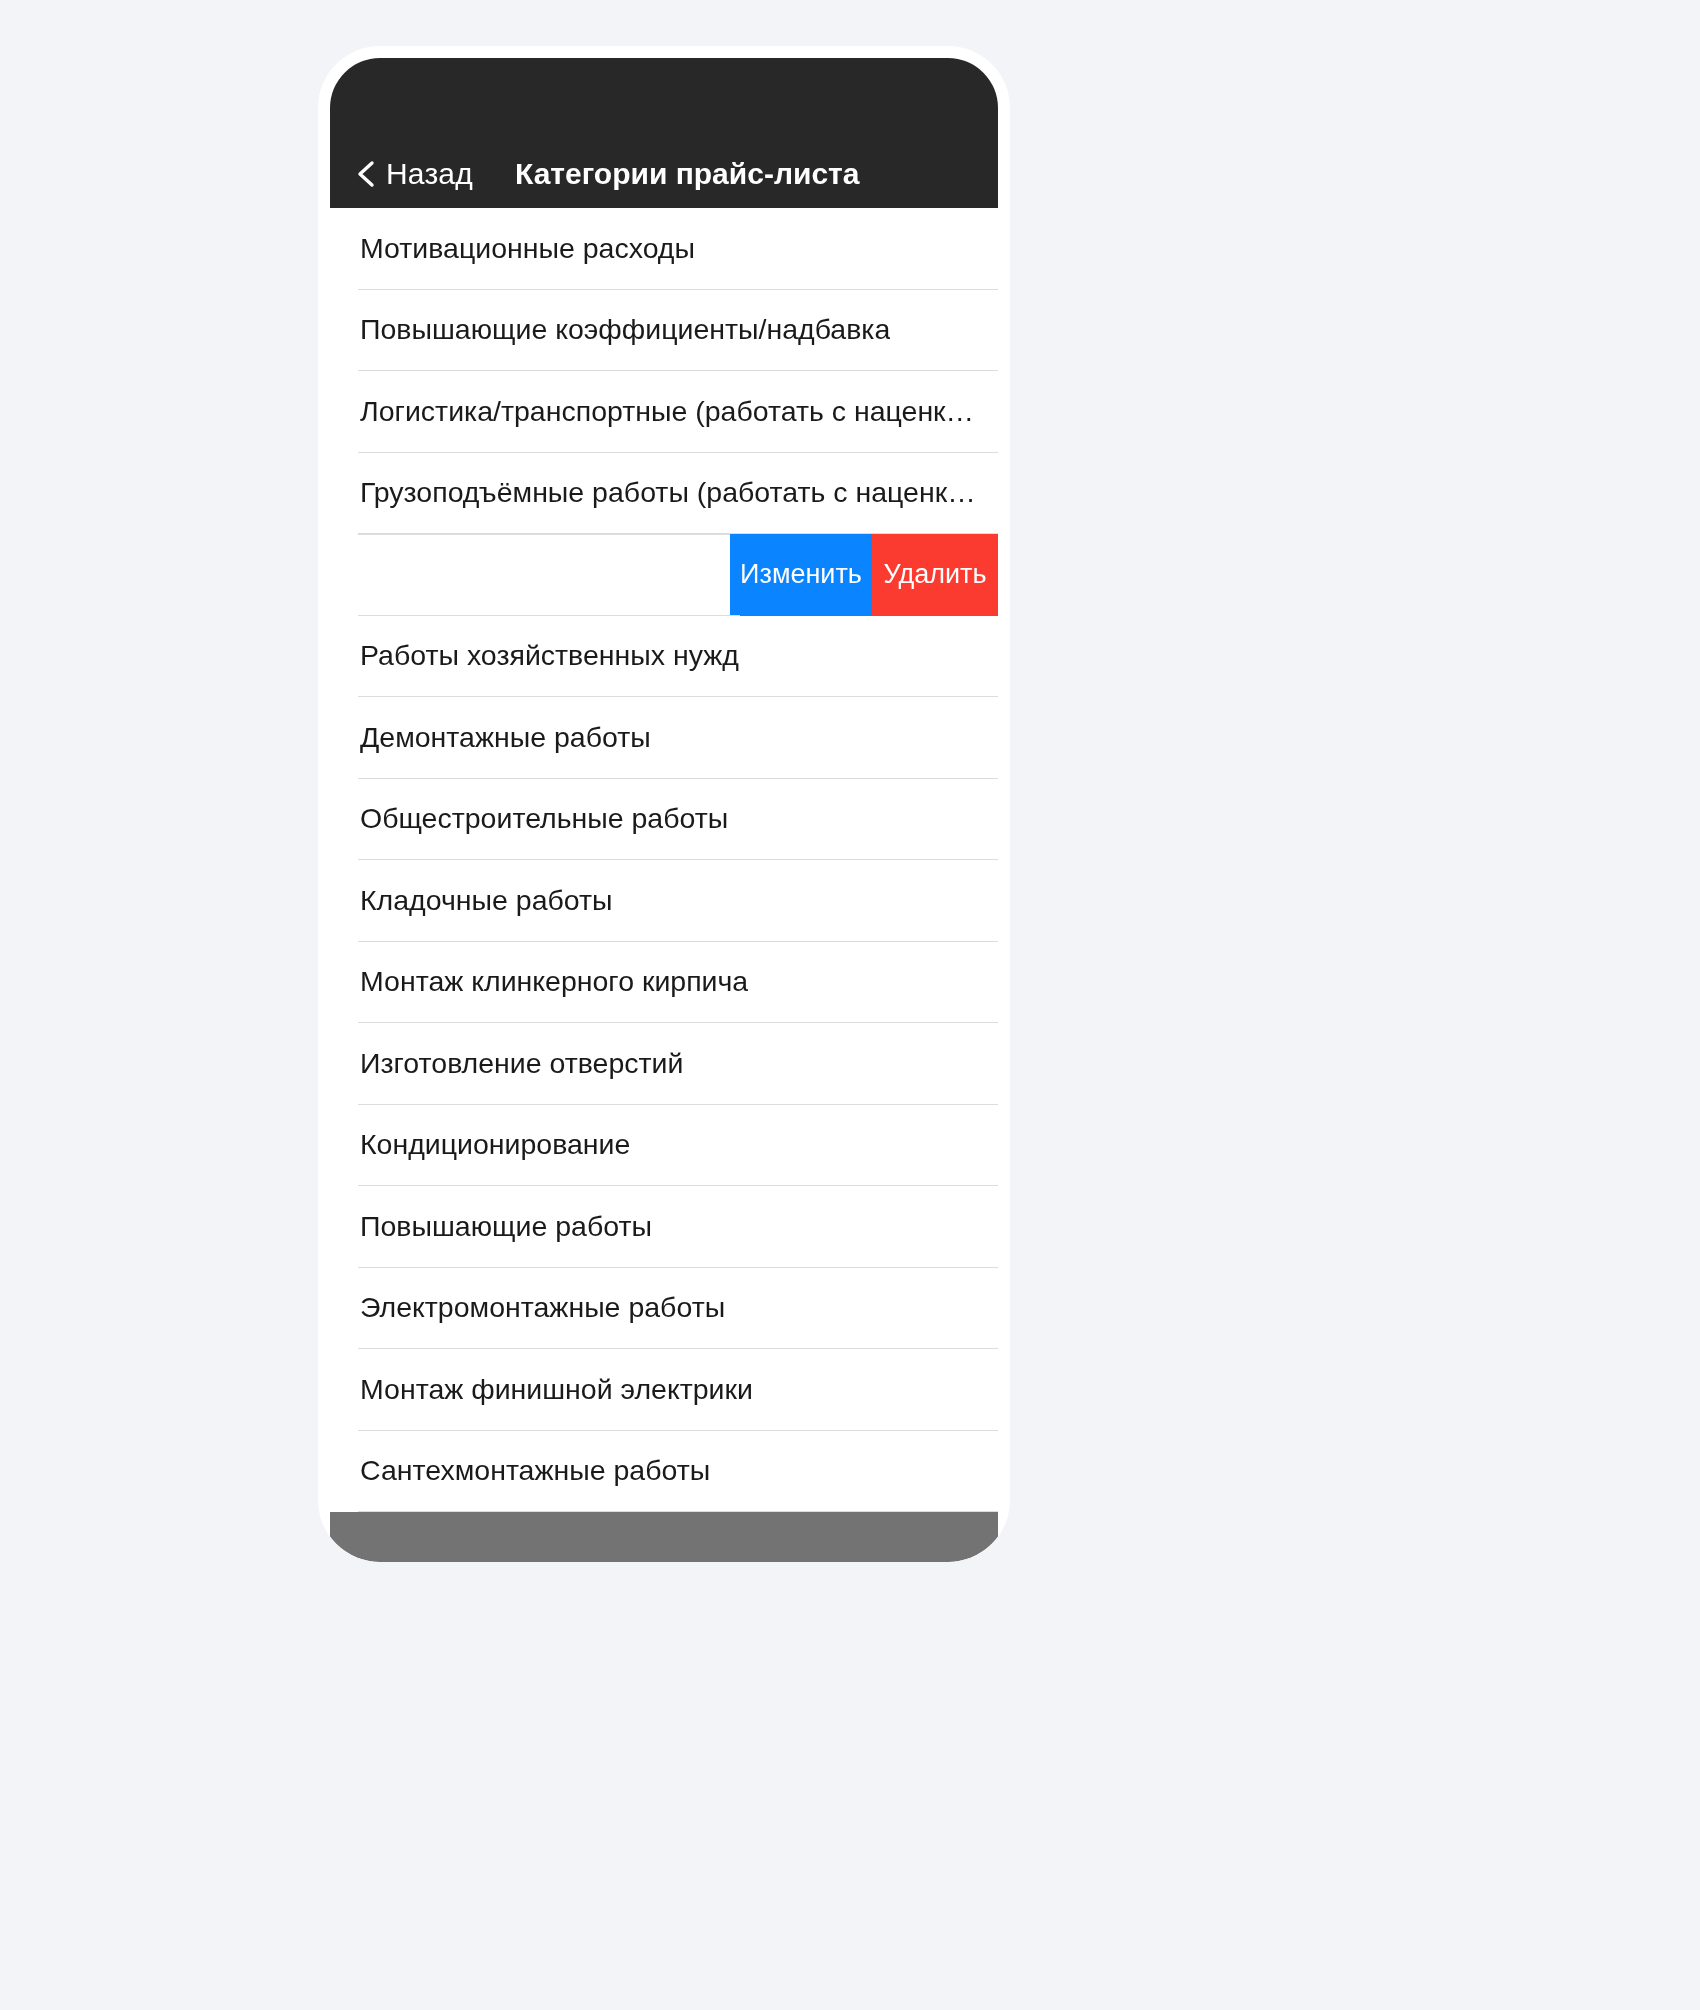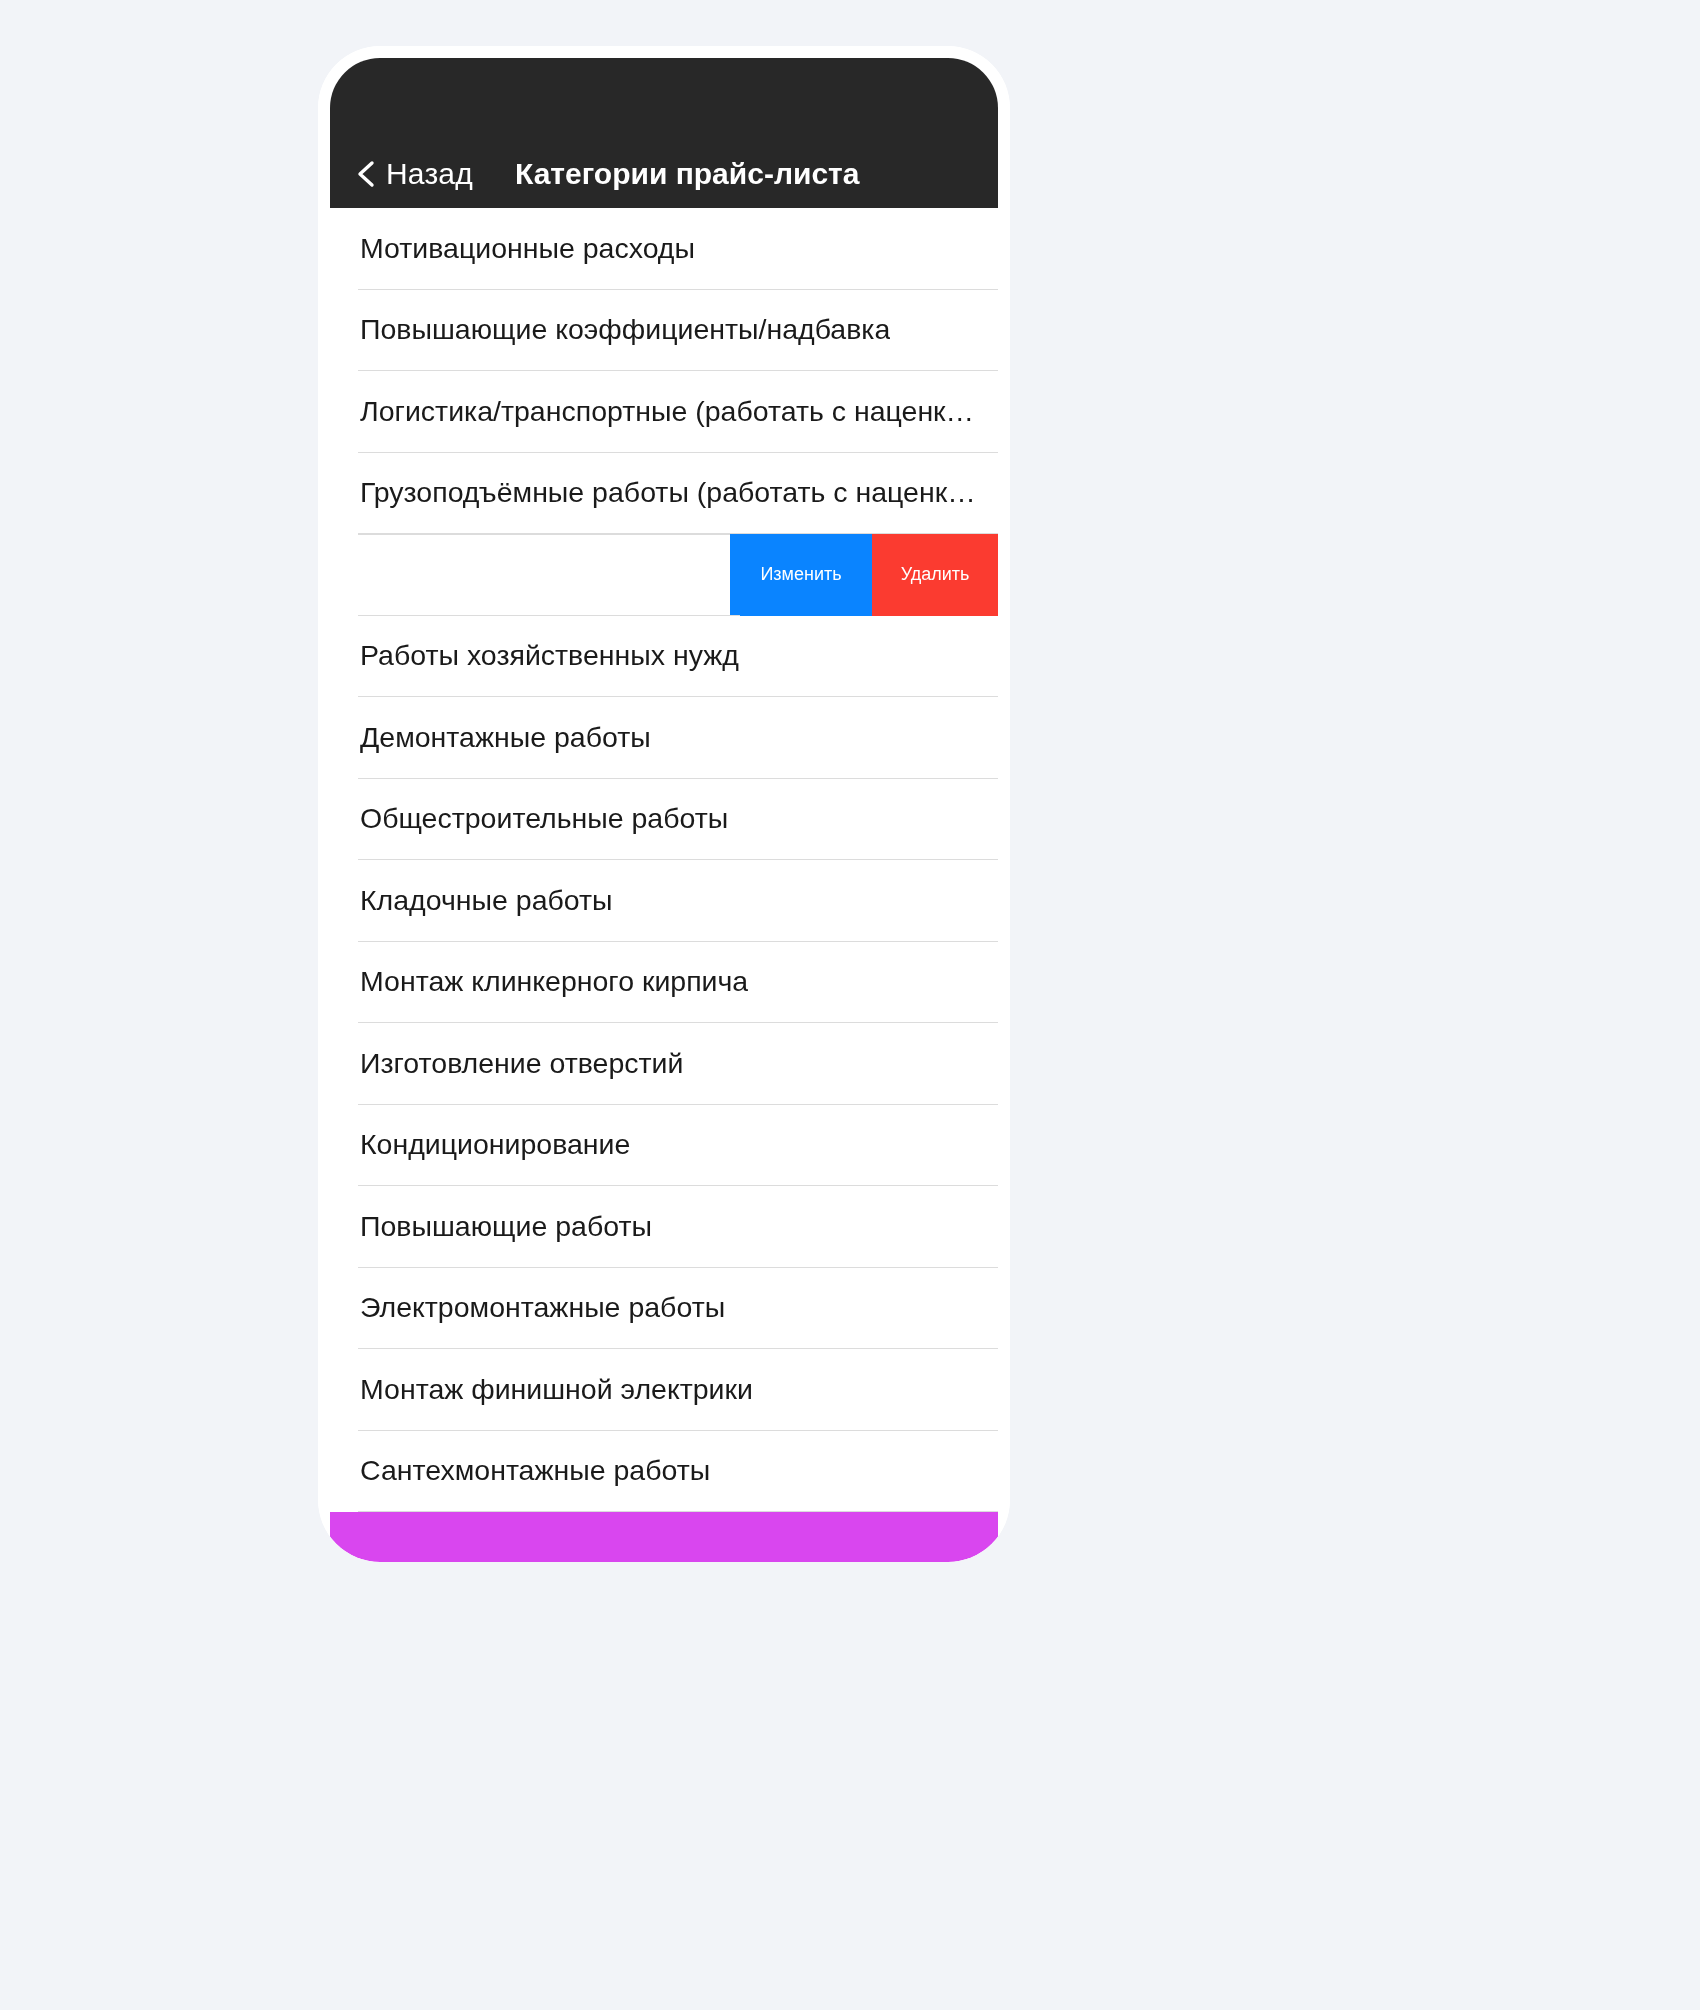--- a/index.html
+++ b/index.html
@@ -100,21 +100,21 @@
     white-space: nowrap;
   }
 
   
   .list {
     position: absolute;
     left: 12px;
     top: 162px;
     width: 668px;
     bottom: 0;
-    background: #d946ef;
+    background: #737373;
     overflow: hidden;
   }
 
   .list-row {
     position: relative;
     height: 81.5px;
     display: flex;
     align-items: center;
     background: #ffffff;
     box-sizing: border-box;
@@ -151,21 +151,21 @@
     right: 0;
     bottom: 0;
     display: flex;
     align-items: stretch;
   }
   .swipe-action {
     display: flex;
     align-items: center;
     justify-content: center;
     color: #ffffff;
-    font-size: 18px;
+    font-size: 27px;
     cursor: pointer;
     user-select: none;
     box-sizing: border-box;
   }
   .swipe-action.edit {
     width: 142px;
     background: #0a84ff;
   }
   .swipe-action.delete {
     width: 126px;

